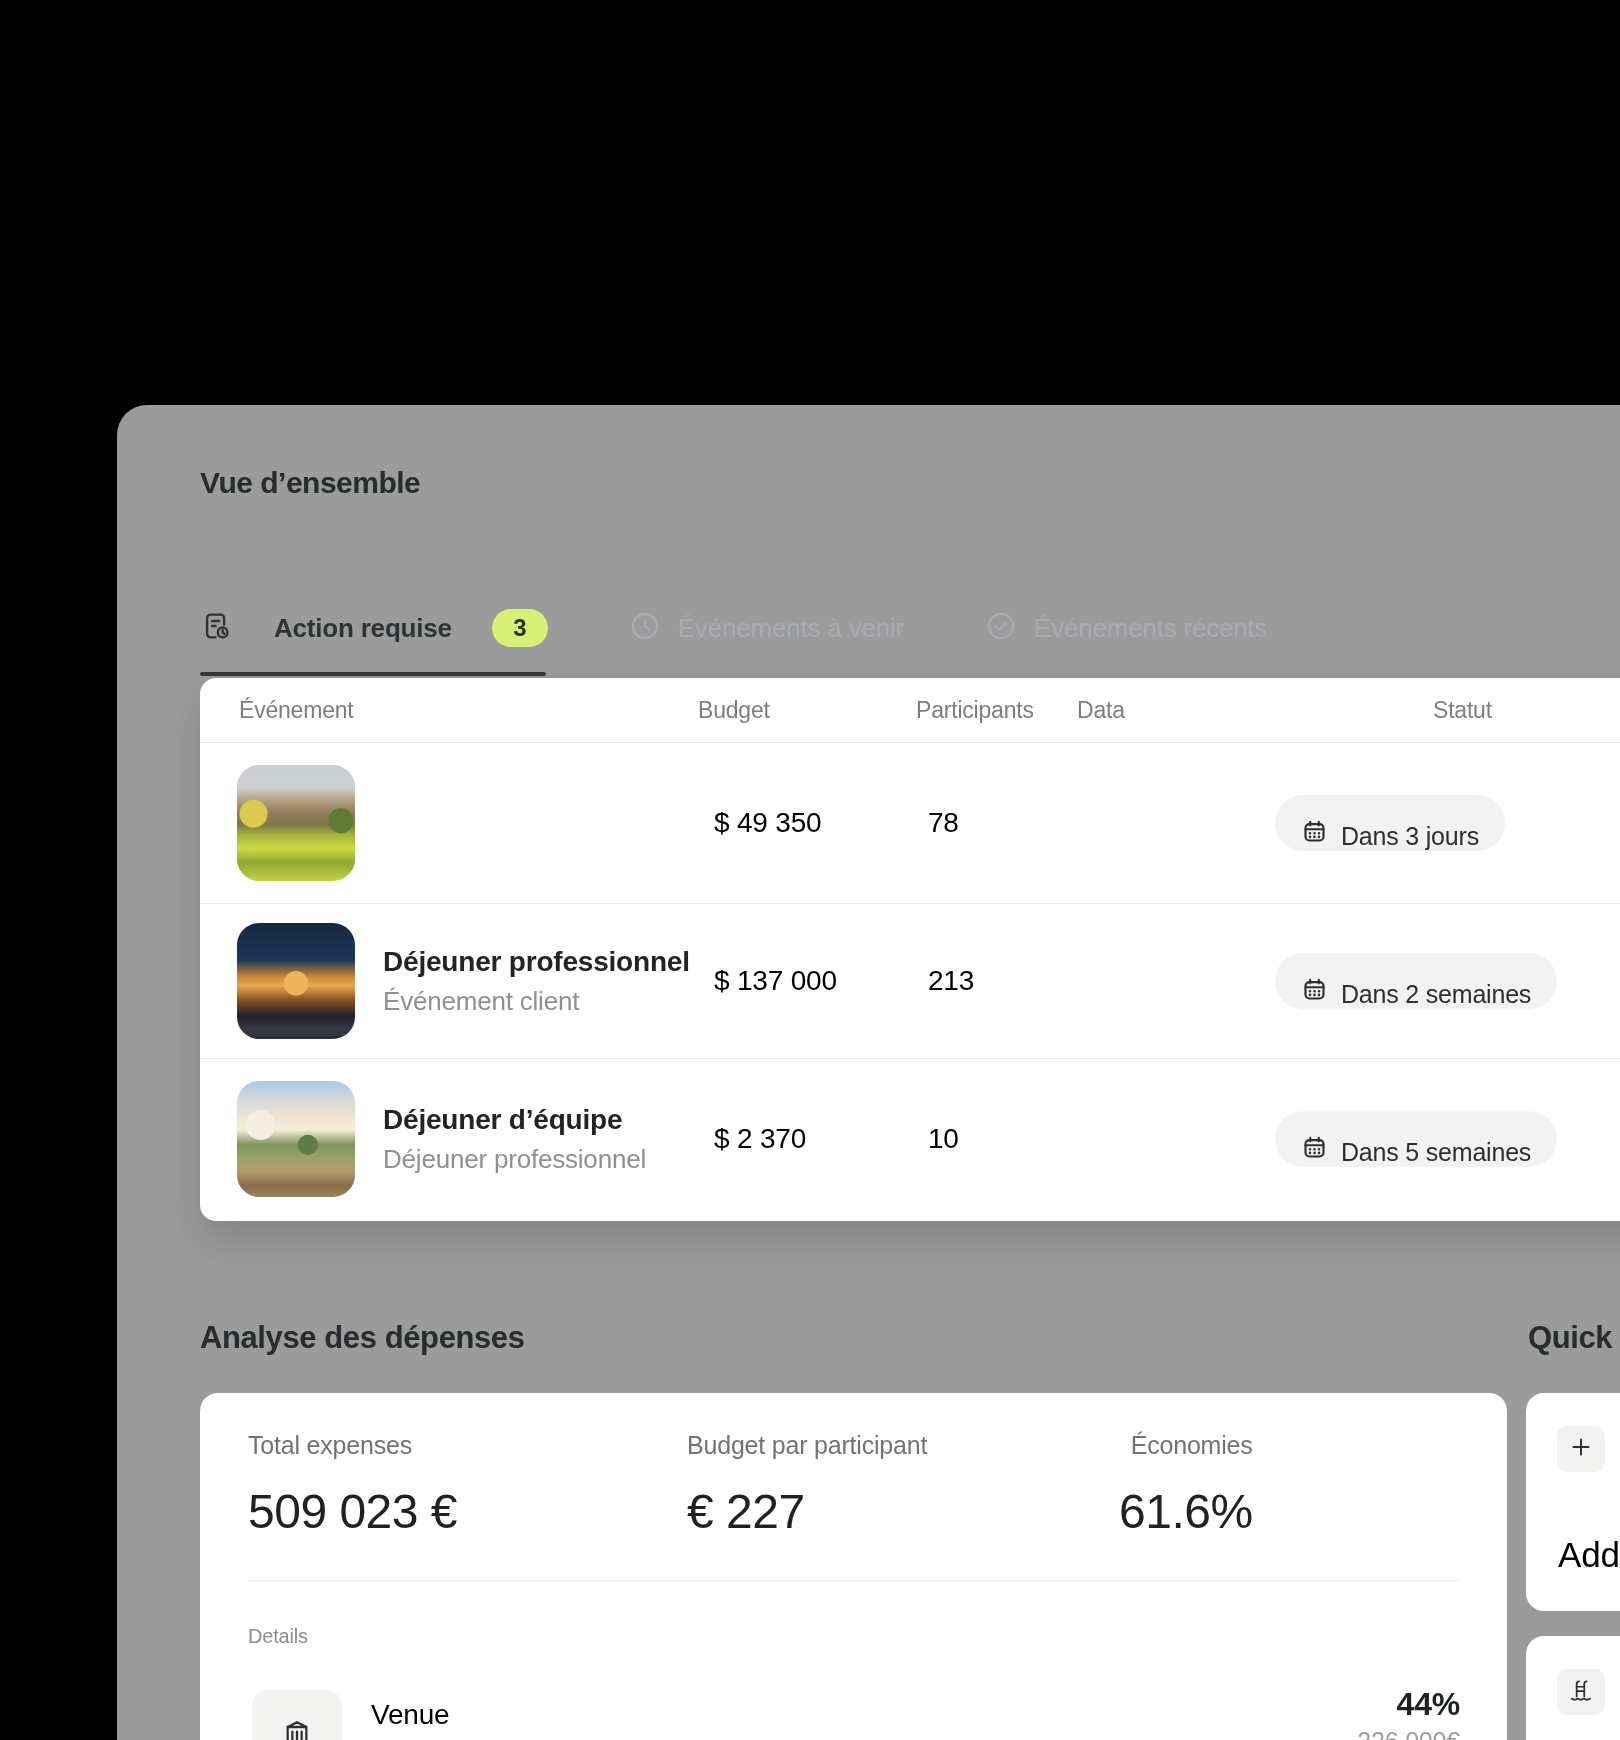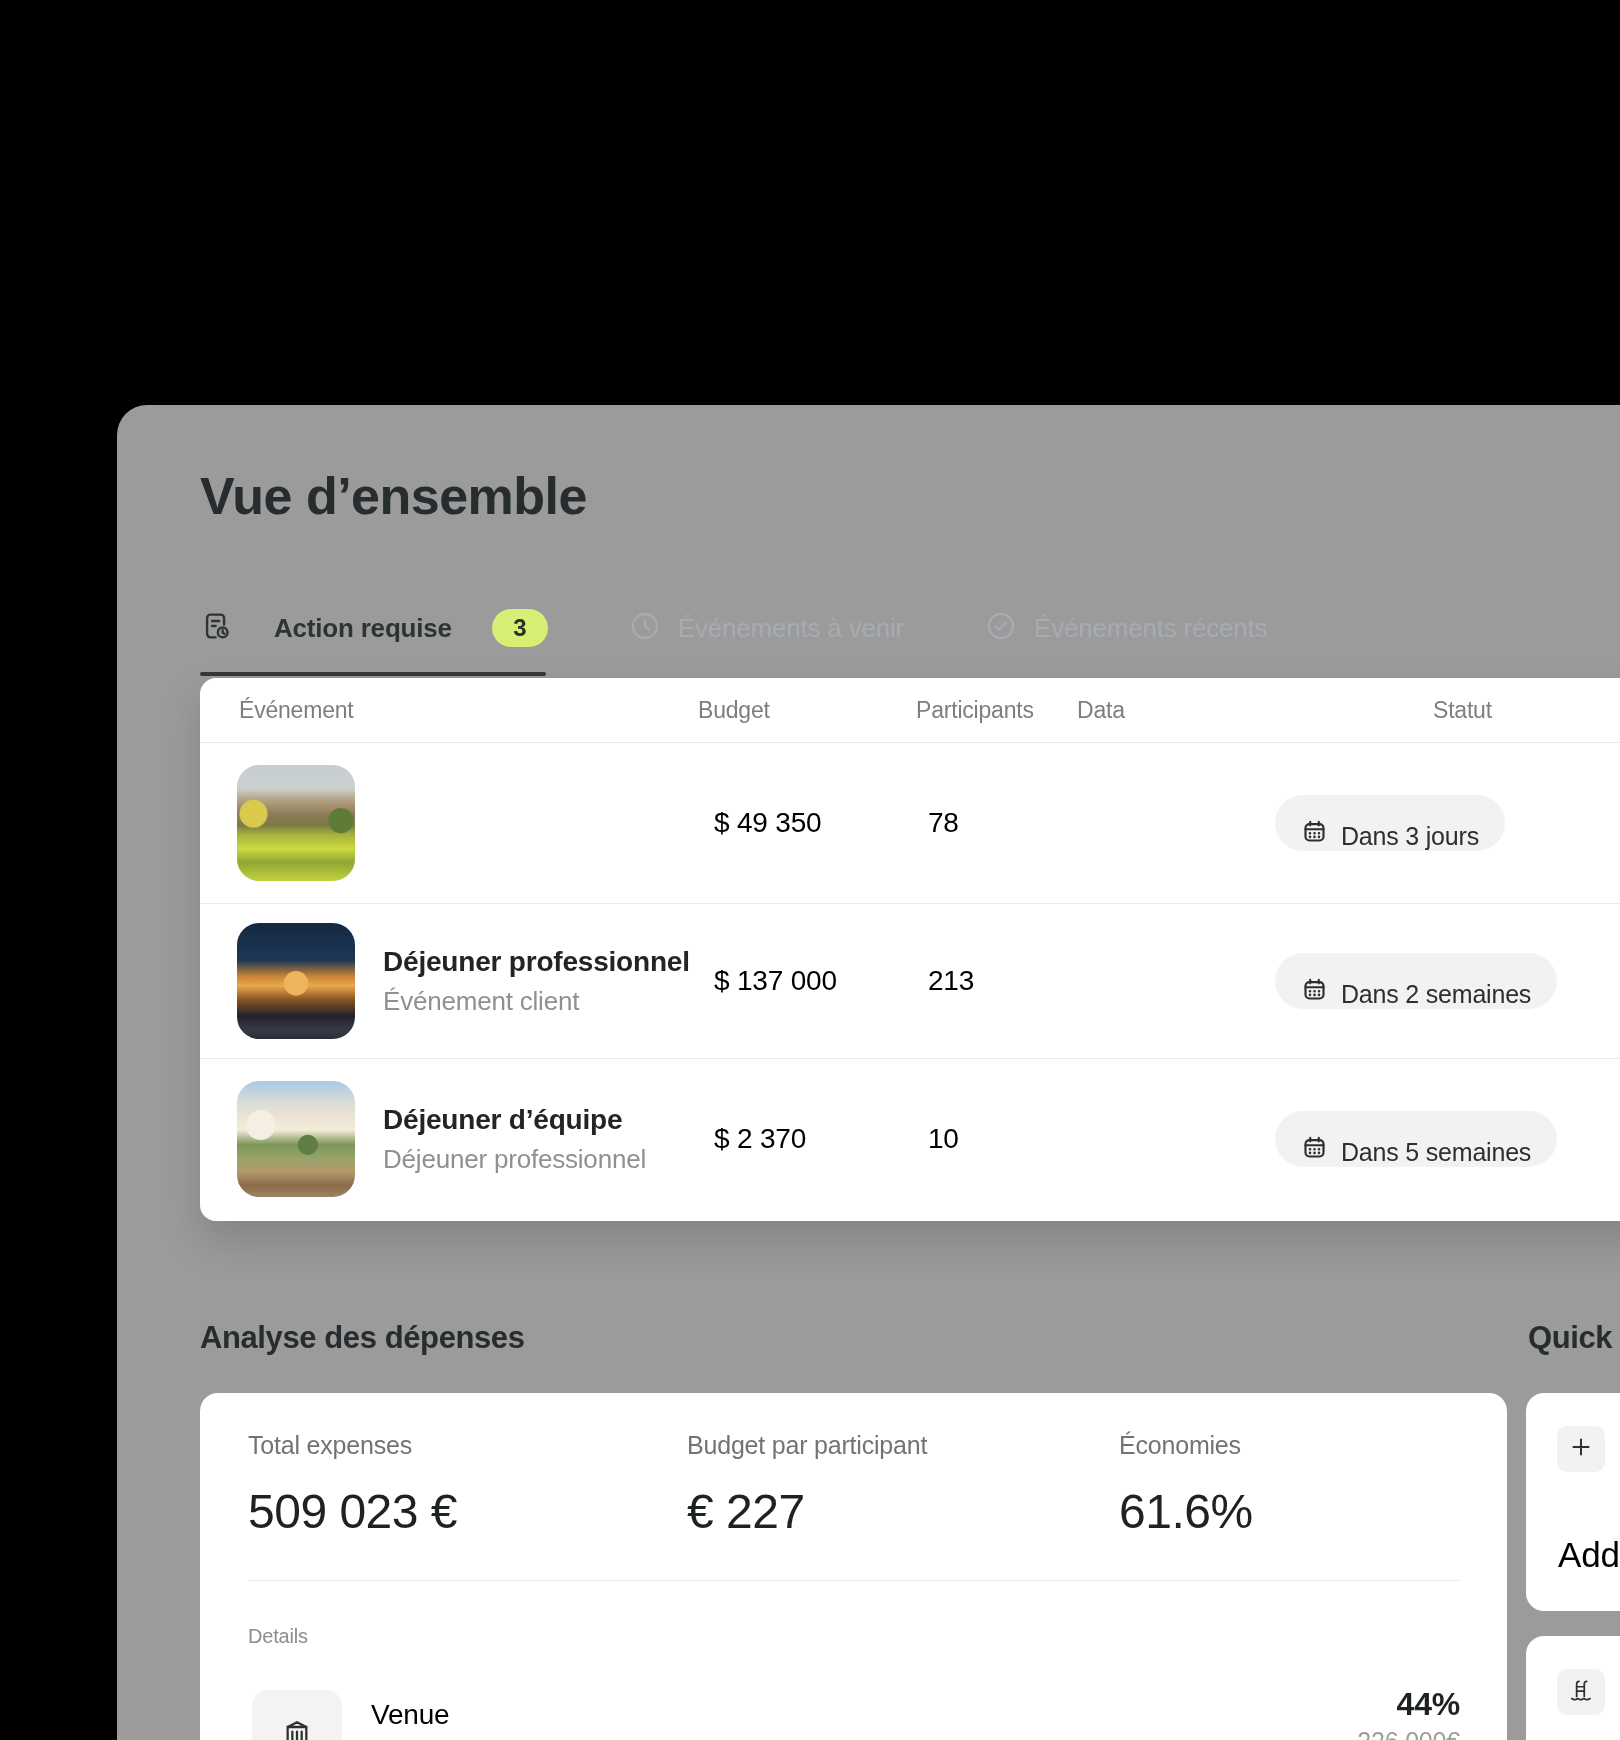--- a/index.html
+++ b/index.html
@@ -17,21 +17,21 @@
   
   .surface {
     position:absolute; left:117px; top:405px;
     width:1563px; height:1395px;
     background:#9b9b9b;
     border-top-left-radius:30px;
   }
 
   .page-title {
     position:absolute; left:200px; top:466px;
-    font-size:52px; font-weight:700; color:#272c2e;
+    font-size:30px; font-weight:700; color:#272c2e;
     letter-spacing:-0.5px;
   }
 
   
   .tabs {
     position:absolute; left:200px; top:598px; height:60px;
     display:flex; align-items:center; gap:80px;
   }
   .tab { display:flex; align-items:center; gap:16px; cursor:pointer; }
   .tab .tab-label { font-size:26px; font-weight:600; white-space:nowrap; }
@@ -107,21 +107,21 @@
   }
   .analysis-heading { left:200px; top:1320px; }
   .quick-heading { left:1528px; top:1320px; }
 
   .analysis-card {
     position:absolute; left:200px; top:1393px;
     width:1307px; height:400px;
     background:#fff; border-radius:18px;
   }
   .stat { position:absolute; top:38px; }
-  .stat-0 { left:48px; } .stat-1 { left:487px; } .stat-2 { left:919px; }
+  .stat-0 { left:48px; } .stat-1 { left:487px; } .stat-2 { left:919px;text-align:right; }
   .stat .stat-label { font-size:25px; color:#70756f; white-space:nowrap; }
   .stat .stat-value { margin-top:24px; font-size:48px; font-weight:500; color:#1e2321; letter-spacing:-0.5px; white-space:nowrap; }
   .analysis-divider { position:absolute; left:48px; top:187px; width:1212px; height:1px; background:#ececec; }
   .details-label { position:absolute; left:48px; top:232px; font-size:20px; color:#8a8f8b; }
   .detail-row { position:absolute; left:0; top:290px; width:100%; height:110px; cursor:pointer; }
   .detail-icon-box {
     position:absolute; left:52px; top:7px; width:90px; height:90px;
     background:#f3f3f2; border-radius:16px;
     display:flex; align-items:center; justify-content:center; color:#2c312f;
   }

